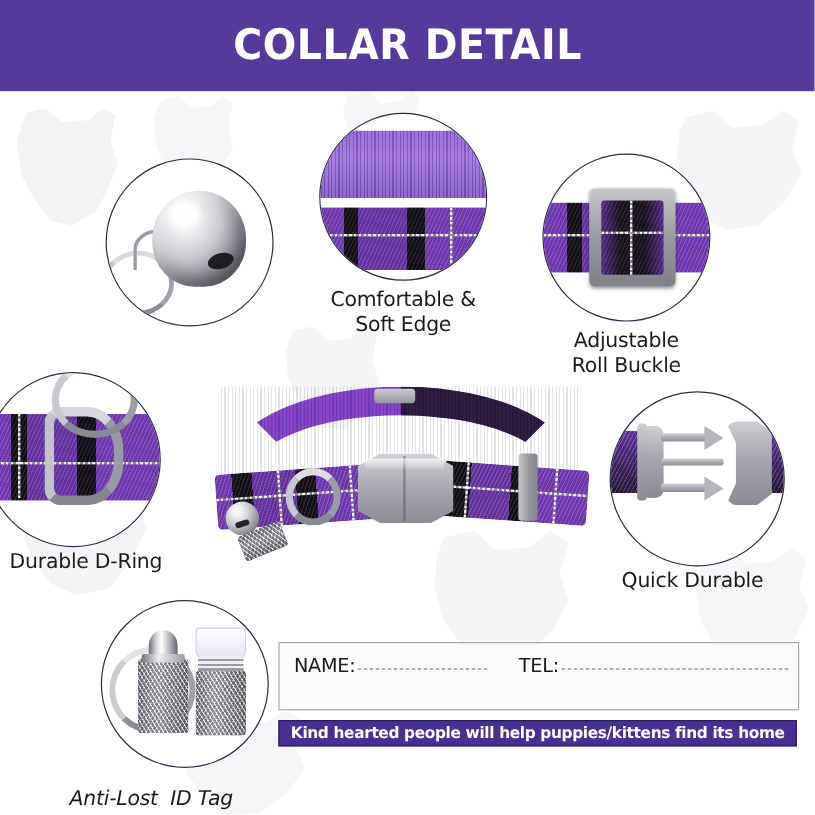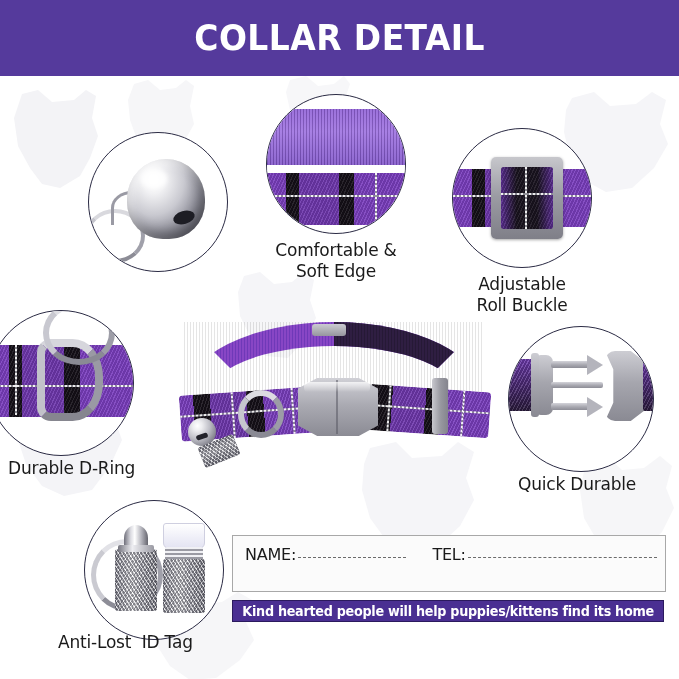--- a/index.html
+++ b/index.html
@@ -433,21 +433,21 @@
 
         <div style="position:absolute; left:78px; top:22px; width:42px; height:26px;
                     background: linear-gradient(180deg,#ffffff,#e3e3f2);
                     border:1px solid #cfcfe0; border-radius:3px 3px 6px 6px;"></div>
         <div style="position:absolute; left:80px; top:46px; width:38px; height:14px;
                     background: repeating-linear-gradient(180deg,#f0f0f4 0px,#f0f0f4 2px,#9a9aa3 2px,#9a9aa3 4px);
                     border-radius:2px;"></div>
         <div class="capsule" style="left:78px; top:58px; width:42px; height:54px;"></div>
       </div>
     </div>
-    <div class="caption left" style="left:-26px; top:132px; width:200px;"><span>Anti-Lost  ID Tag</span></div>
+    <div class="caption left" style="left:-26px; top:156px; width:200px;font-style:italic;"><span>Anti-Lost  ID Tag</span></div>
   </div>
 
   <div id="center-collar" style="left:180px; top:312px; width:310px; height:170px;">
 
     <div style="position:absolute; left:4px; top:10px; width:300px; height:80px;
                 overflow:hidden;">
       <div style="position:absolute; left:0; top:0; width:300px; height:150px;
                   border:24px solid transparent;
                   border-top-color:#7b3fbf;
                   border-radius:50%;

